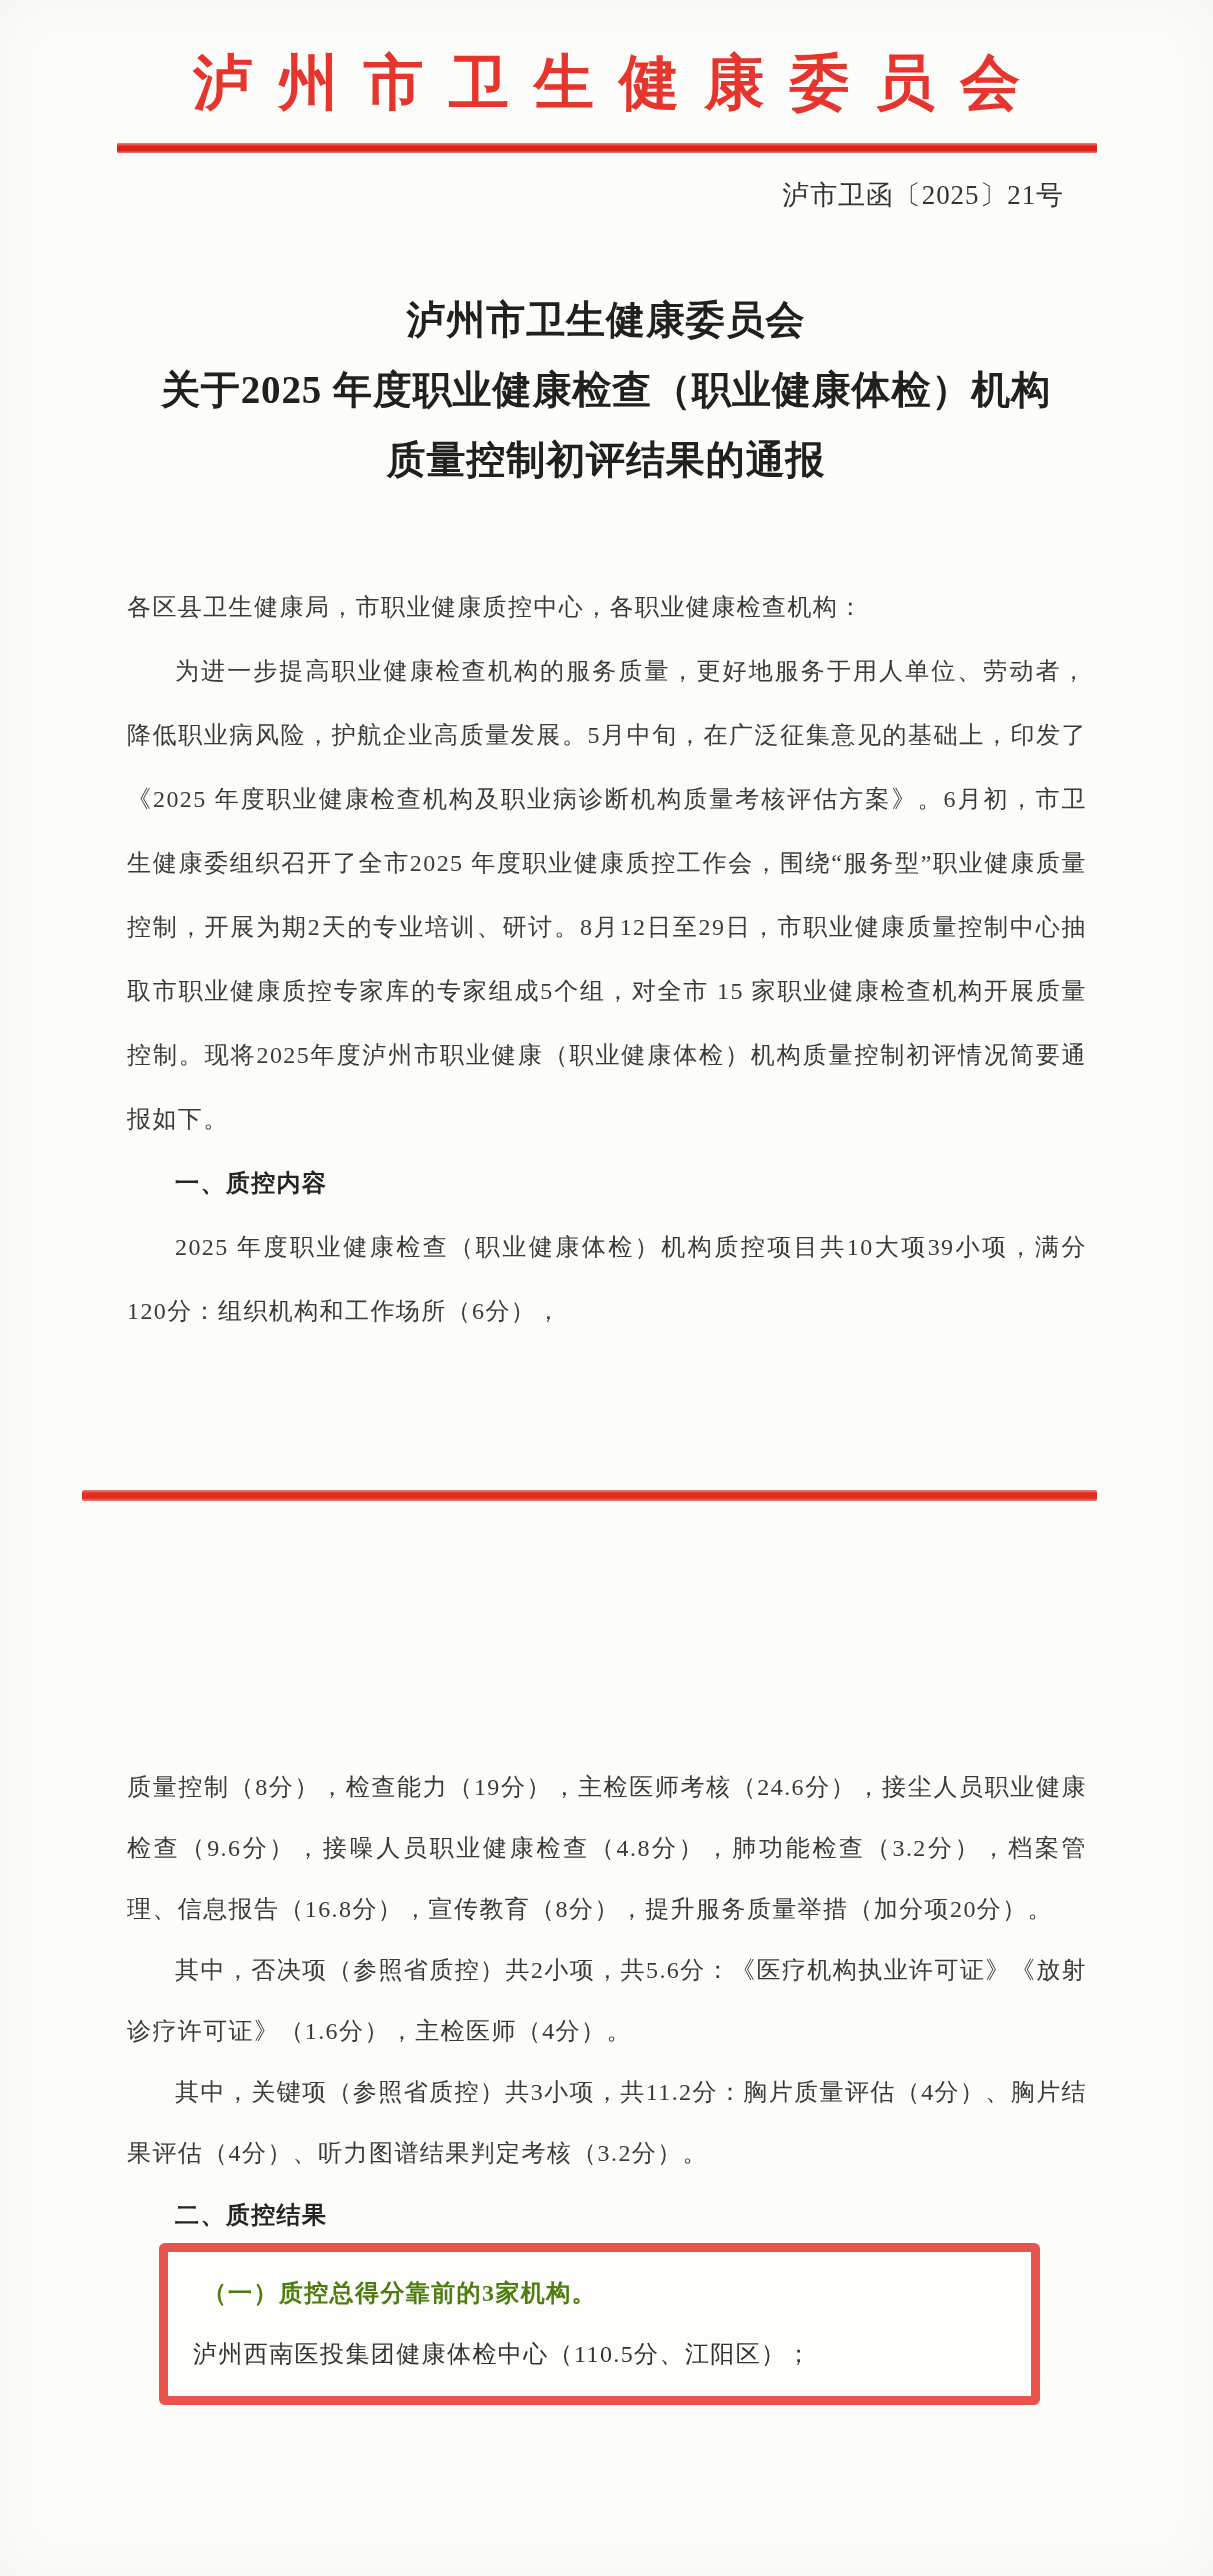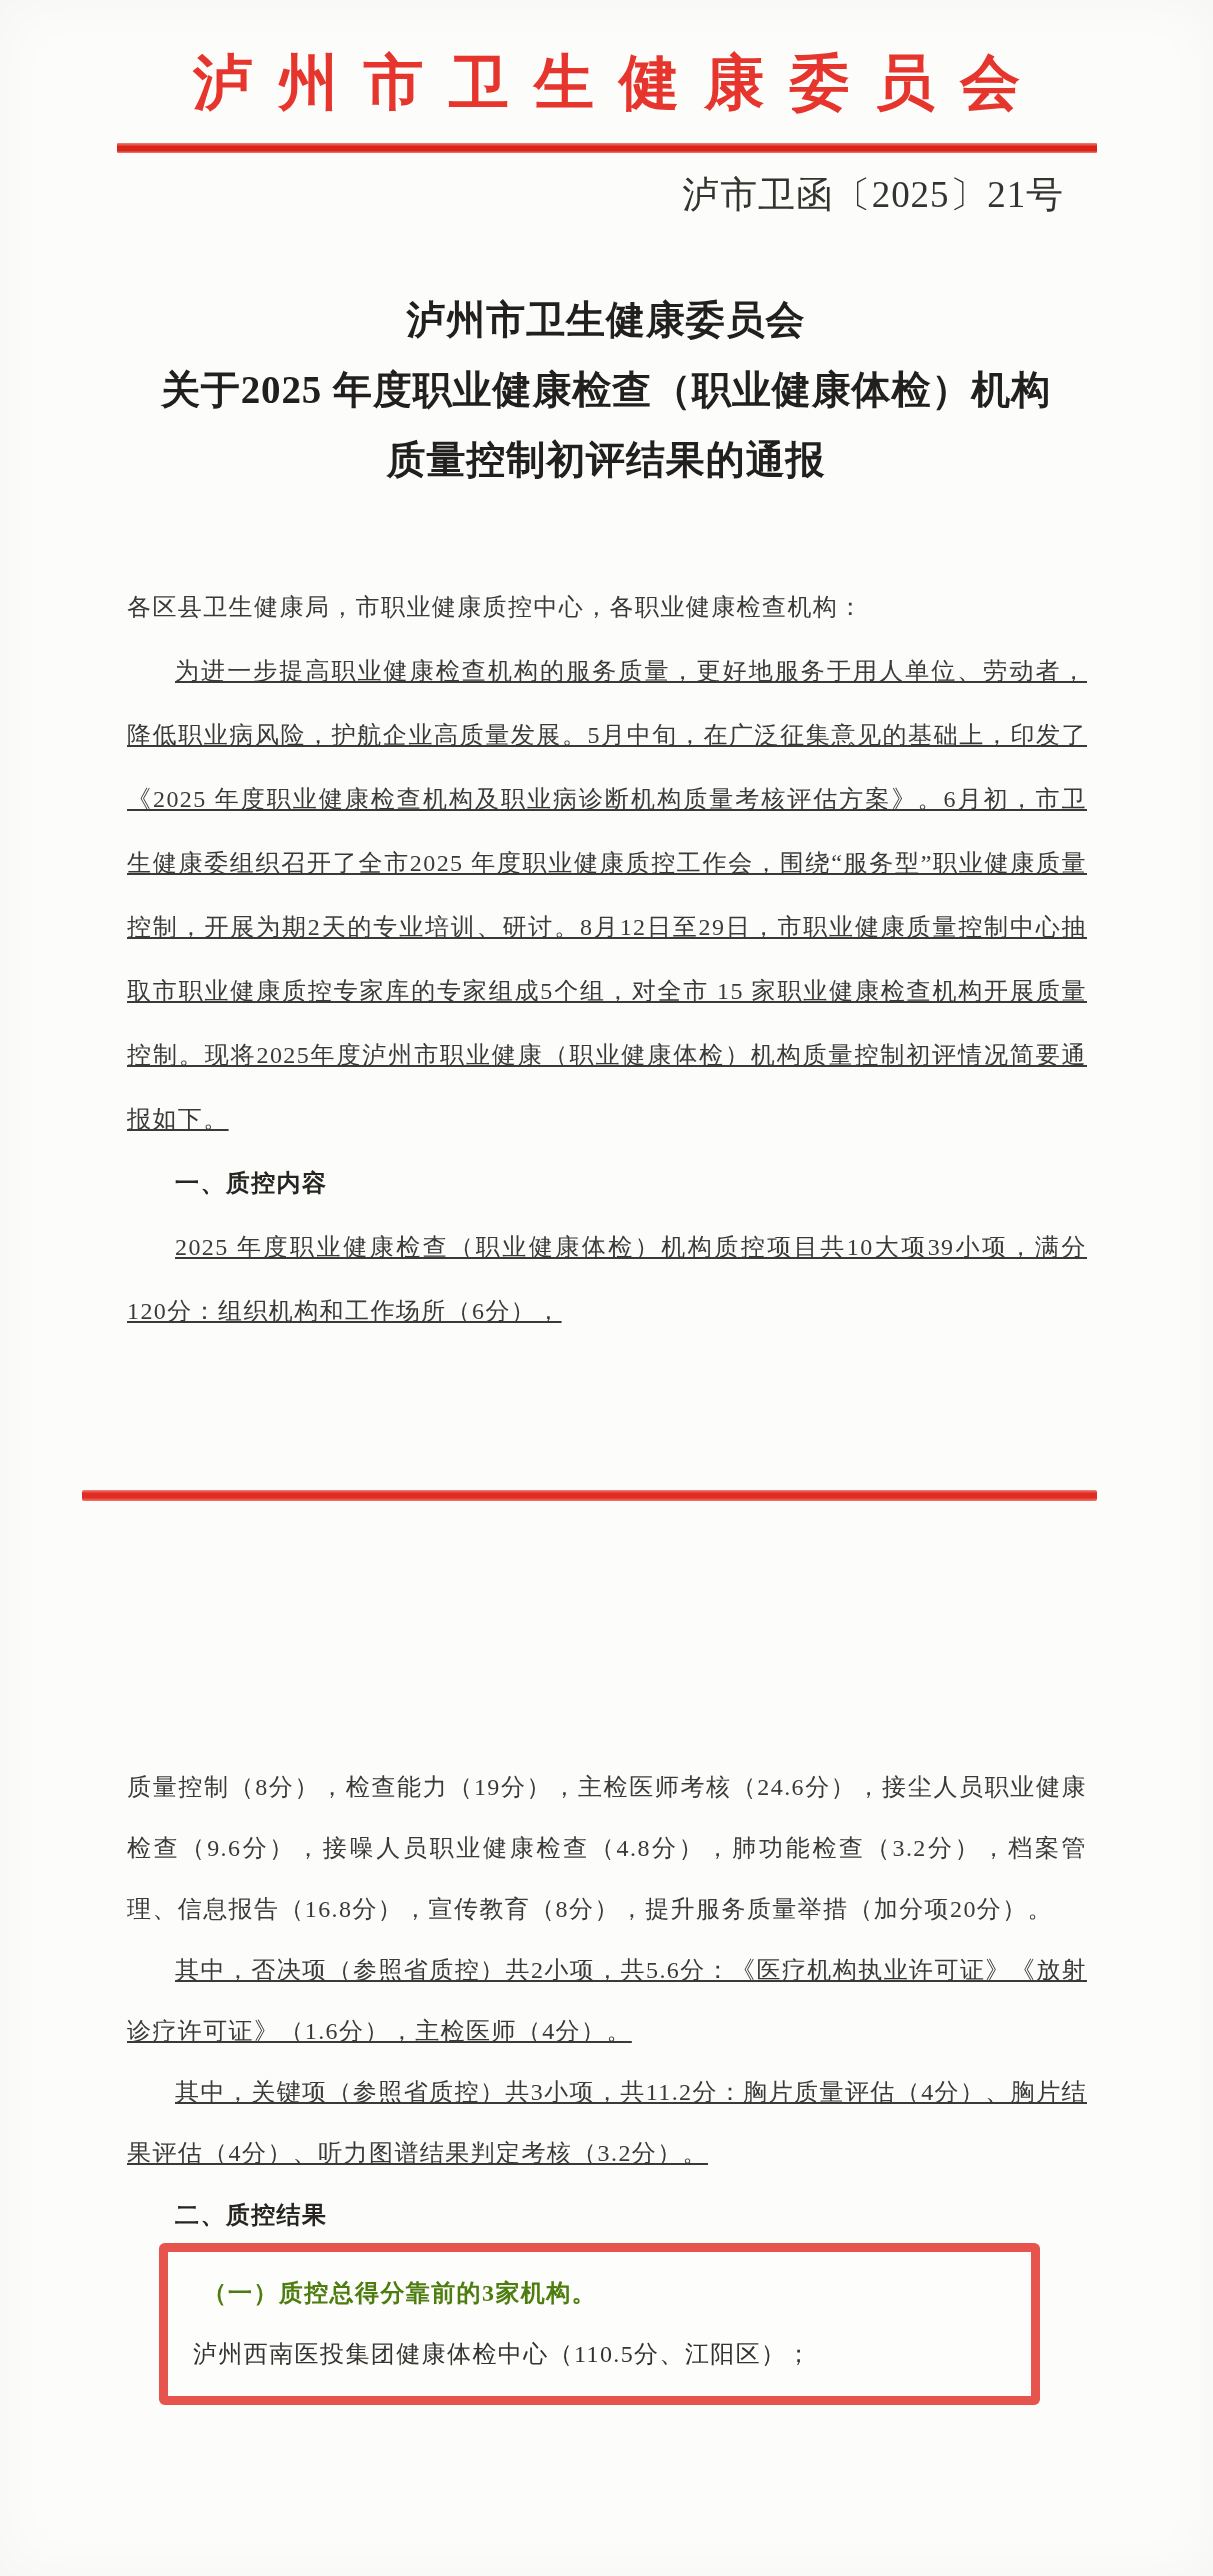--- a/index.html
+++ b/index.html
@@ -31,21 +31,21 @@
   .letterhead-rule {
     position: absolute; top: 143px; left: 117px;
     width: 980px; height: 10.4px;
     background: linear-gradient(#f0827c, #da241a 35%, #da241a 75%, #ef7d77);
     border-radius: 0.9px;
   }
   .doc-number {
     position: absolute; top: 176px; left: 0;
     width: 1064px;
     text-align: right;
-    font-size: 37px; line-height: 38px;
+    font-size: 27px; line-height: 38px;
     color: #333330;
     letter-spacing: 0.9px;
   }
 
   
   .doc-title {
     position: absolute; top: 285px; left: 66px; width: 1080px;
     text-align: center;
     color: #21201e;
     font-weight: bold;
@@ -58,21 +58,21 @@
     position: absolute; left: 127px; width: 960px;
     color: #3a3a38;
     font-size: 24px;
     letter-spacing: 1.4px;
     text-align: justify;
     text-justify: inter-character;
   }
   .page1-body { top: 575px; line-height: 64px; }
   .page2-body { top: 1757px; line-height: 61px; }
   .body-block p { margin: 0; }
-  .indent { text-indent: 2em; text-decoration: underline; }
+  .indent { text-indent: 2em; }
   .section-heading {
     font-weight: bold;
     color: #262522;
     text-indent: 2em;
   }
   .page1-body .section-heading { line-height: 64px; }
   .page2-body .section-heading { line-height: 51px; margin-top: 5.7px; }
 
   
   .page-separator {

